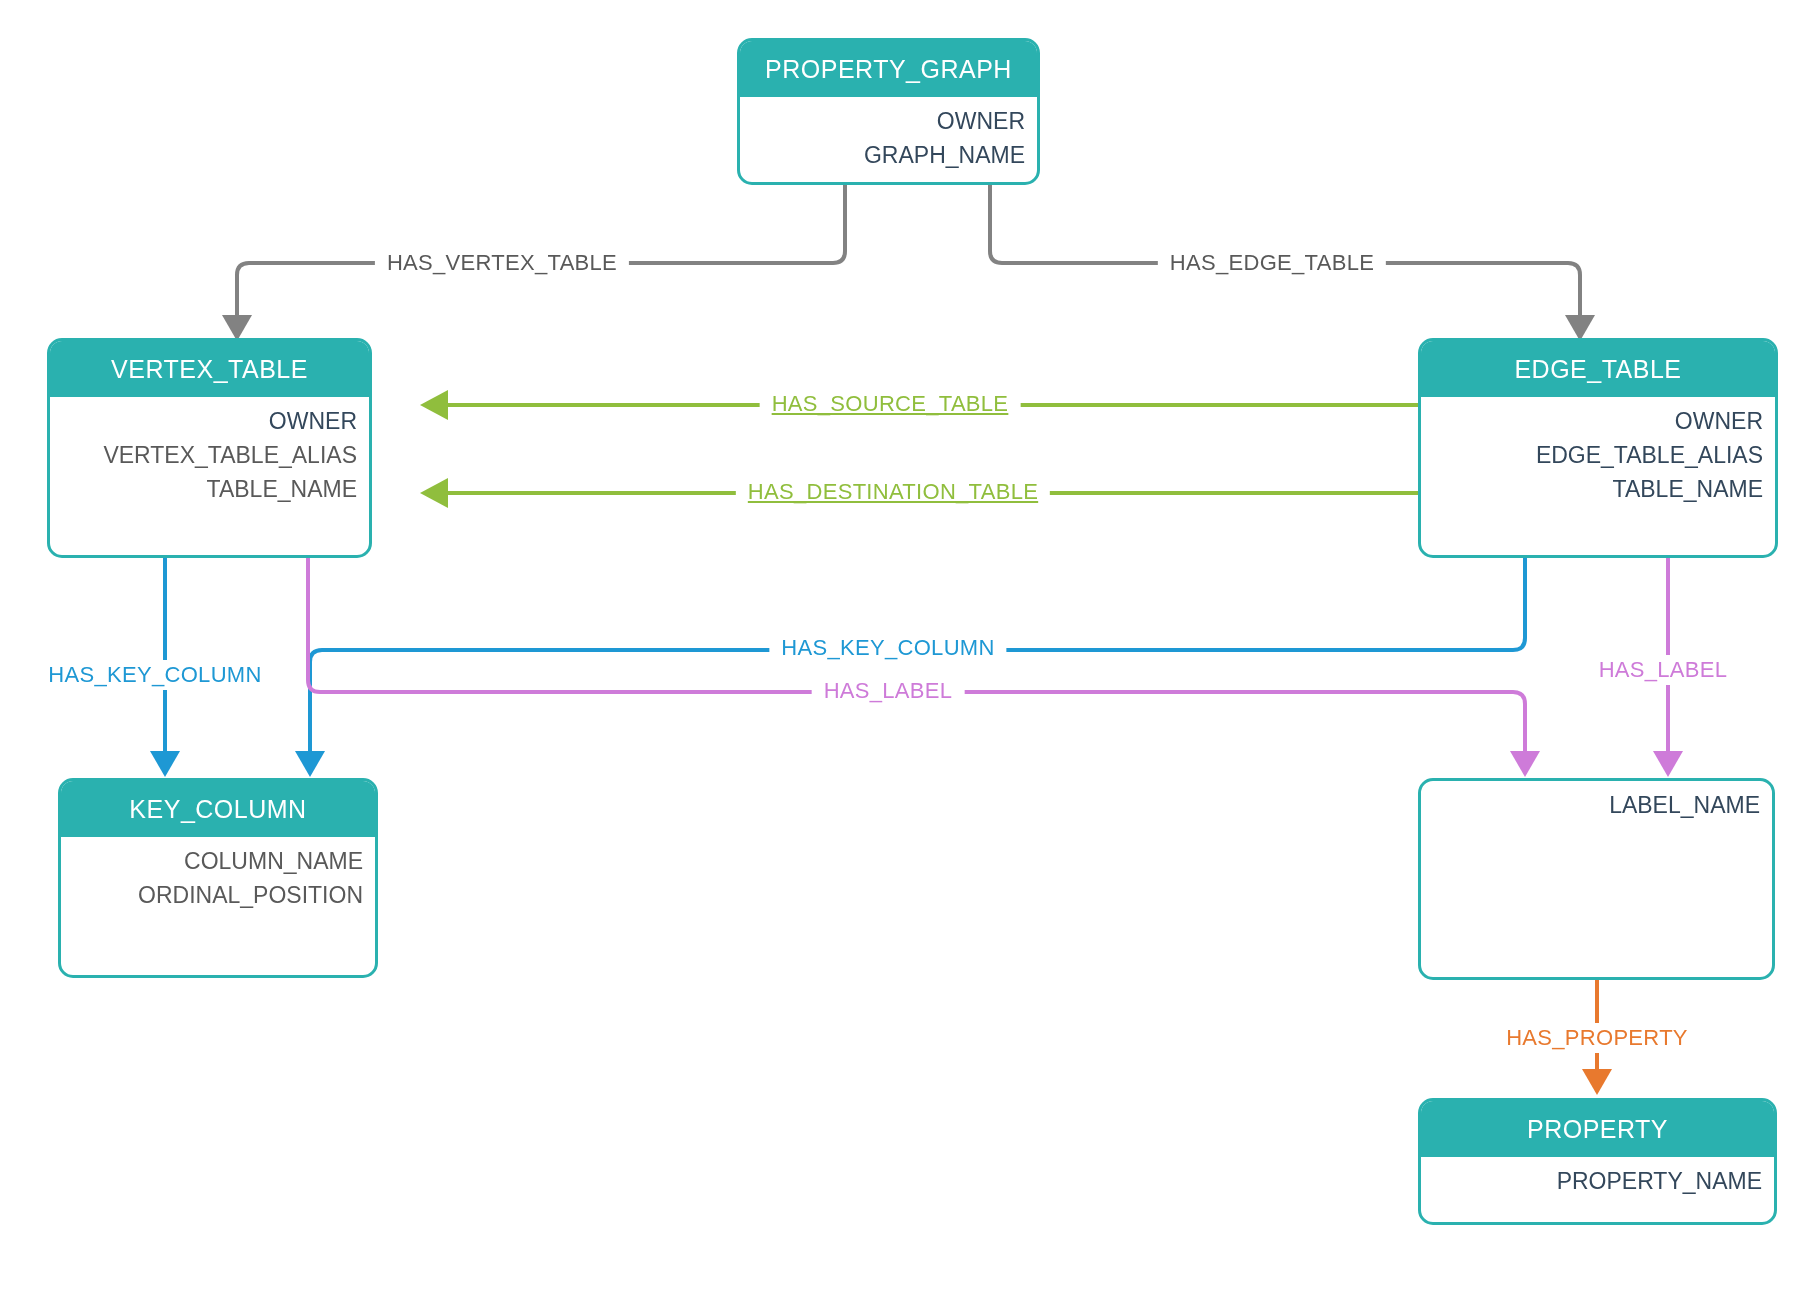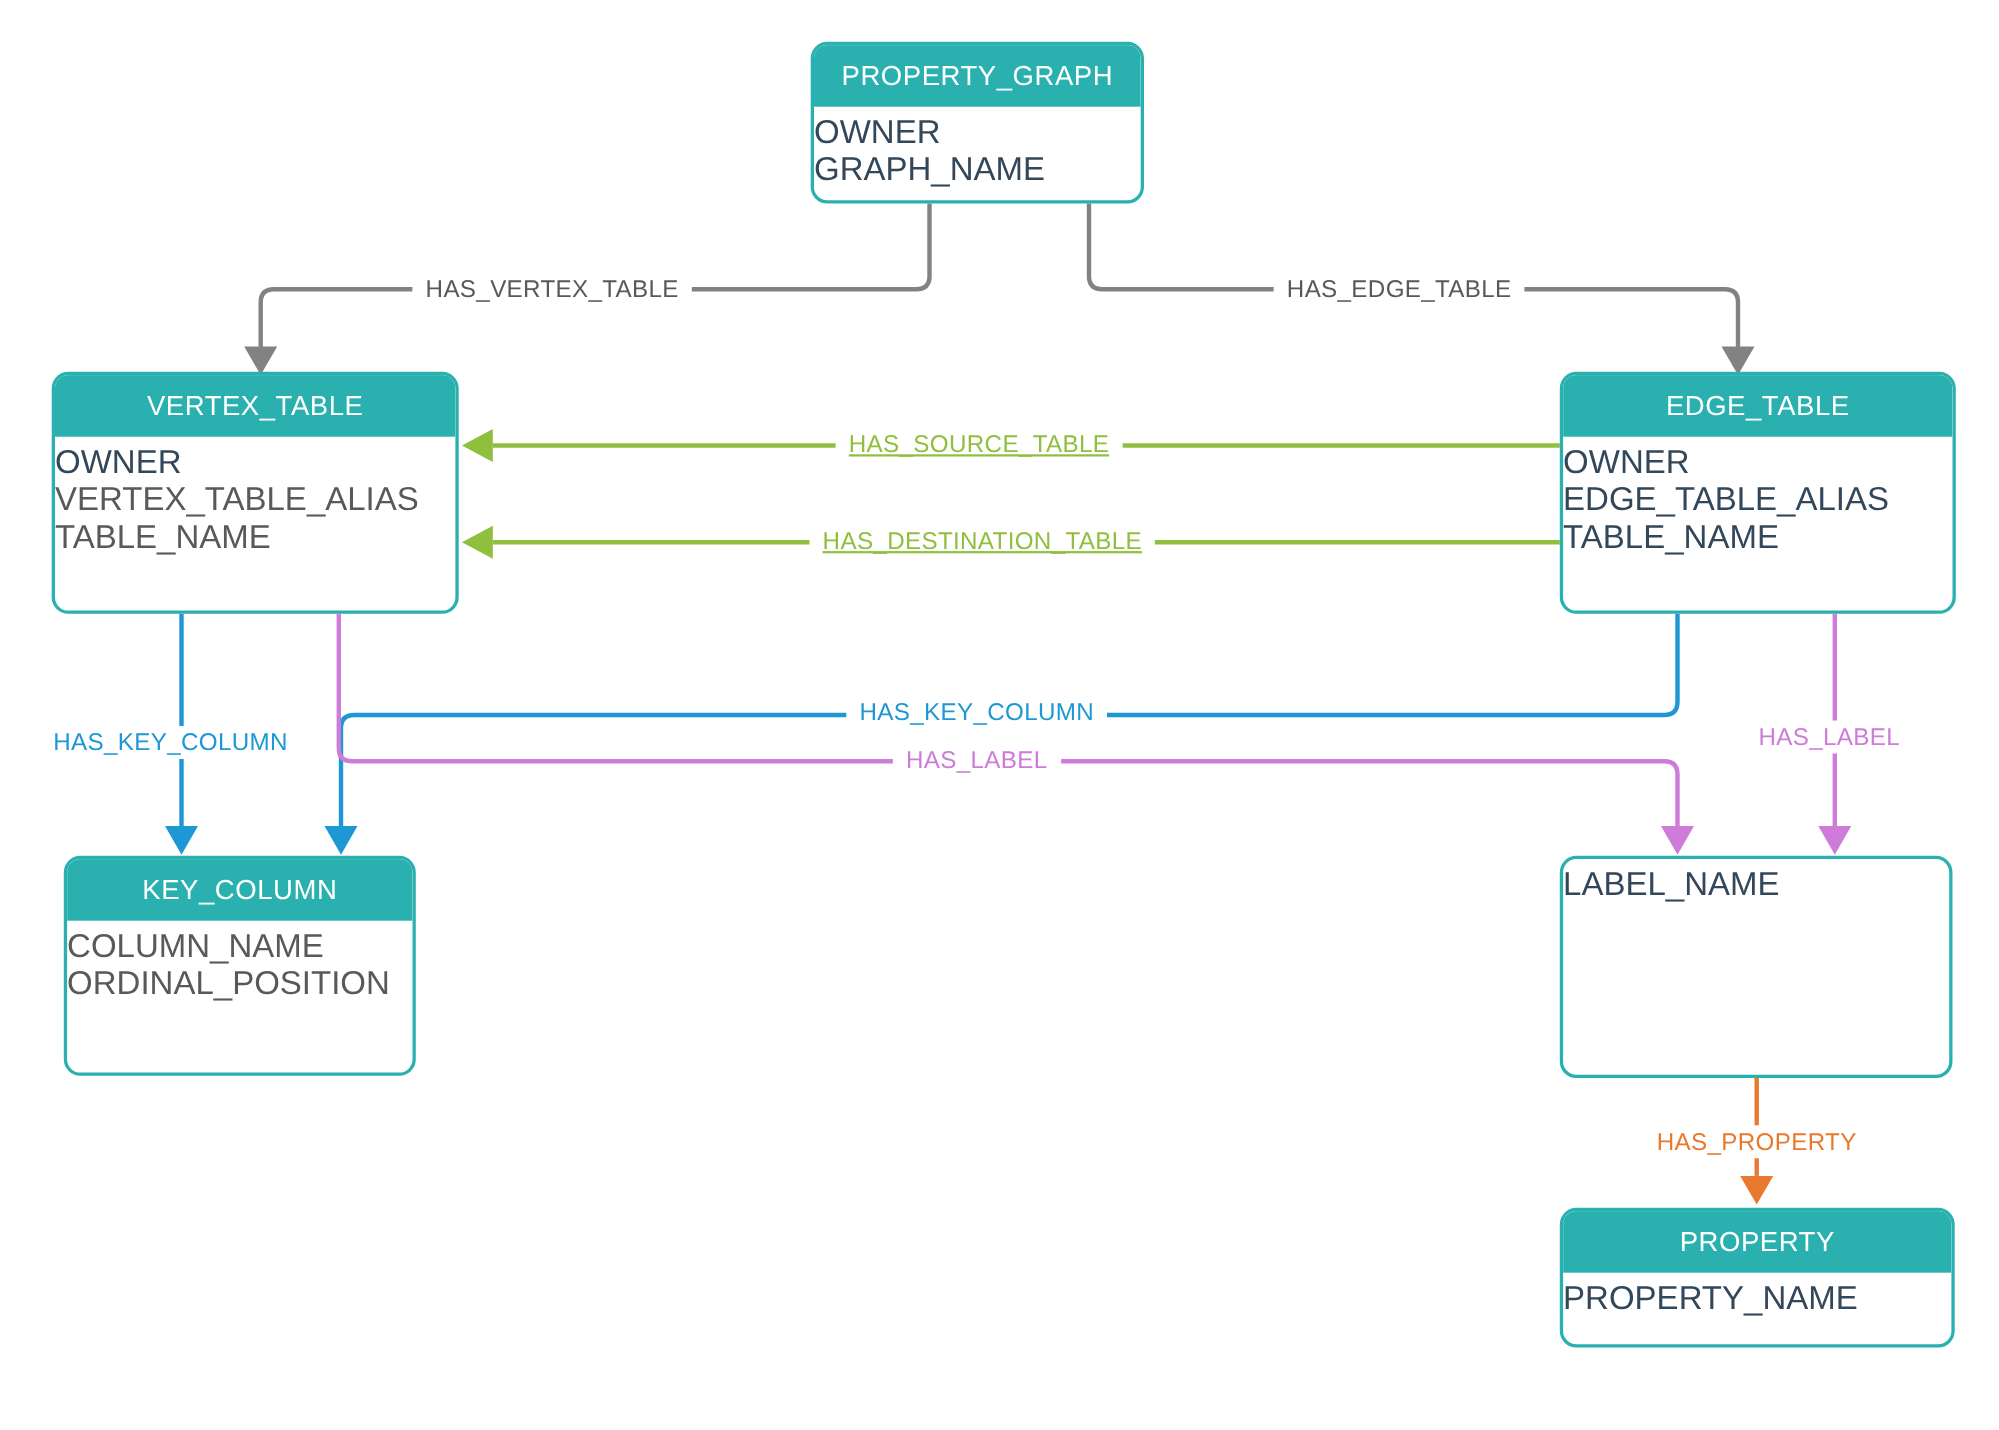--- a/index.html
+++ b/index.html
@@ -21,21 +21,21 @@
   .l-orange{stroke:var(--c-orange);}  .h-orange{fill:var(--c-orange);}
 
   .entity{
     position:absolute;box-sizing:border-box;background:#fff;
     border:3px solid var(--c-teal);border-radius:15px;overflow:hidden;
   }
   .entity-header{
     background:var(--c-teal);height:56px;display:flex;align-items:center;
     justify-content:center;color:#fff;font-size:25px;letter-spacing:.5px;
   }
-  .entity-body{padding:7px 0;font-size:30px;line-height:34px;color:var(--c-navy);}
+  .entity-body{padding:7px 12px;font-size:23px;line-height:34px;color:var(--c-navy);text-align:right;}
   .field{white-space:nowrap;}
   .field.muted{color:var(--c-muted);}
 
   .elabel{
     position:absolute;transform:translate(-50%,-50%);background:var(--c-bg);
     padding:2px 12px;font-size:22px;white-space:nowrap;letter-spacing:.3px;
   }
   .lbl-gray{color:var(--c-gray_text);}
   .lbl-green{color:var(--c-green);text-decoration:underline;}
   .lbl-blue{color:var(--c-blue);}
@@ -80,21 +80,21 @@
   <div class="entity" style="left:737px;top:38px;width:303px;height:147px">
     <div class="entity-header">
       <span>PROPERTY_GRAPH</span>
     </div>
     <div class="entity-body">
       <div class="field">OWNER</div>
       <div class="field">GRAPH_NAME</div>
     </div>
   </div>
 
-  <div class="entity" style="left:47px;top:338px;width:370px;height:220px">
+  <div class="entity" style="left:47px;top:338px;width:325px;height:220px">
     <div class="entity-header">
       <span>VERTEX_TABLE</span>
     </div>
     <div class="entity-body">
       <div class="field">OWNER</div>
       <div class="field muted">VERTEX_TABLE_ALIAS</div>
       <div class="field muted">TABLE_NAME</div>
     </div>
   </div>
 

